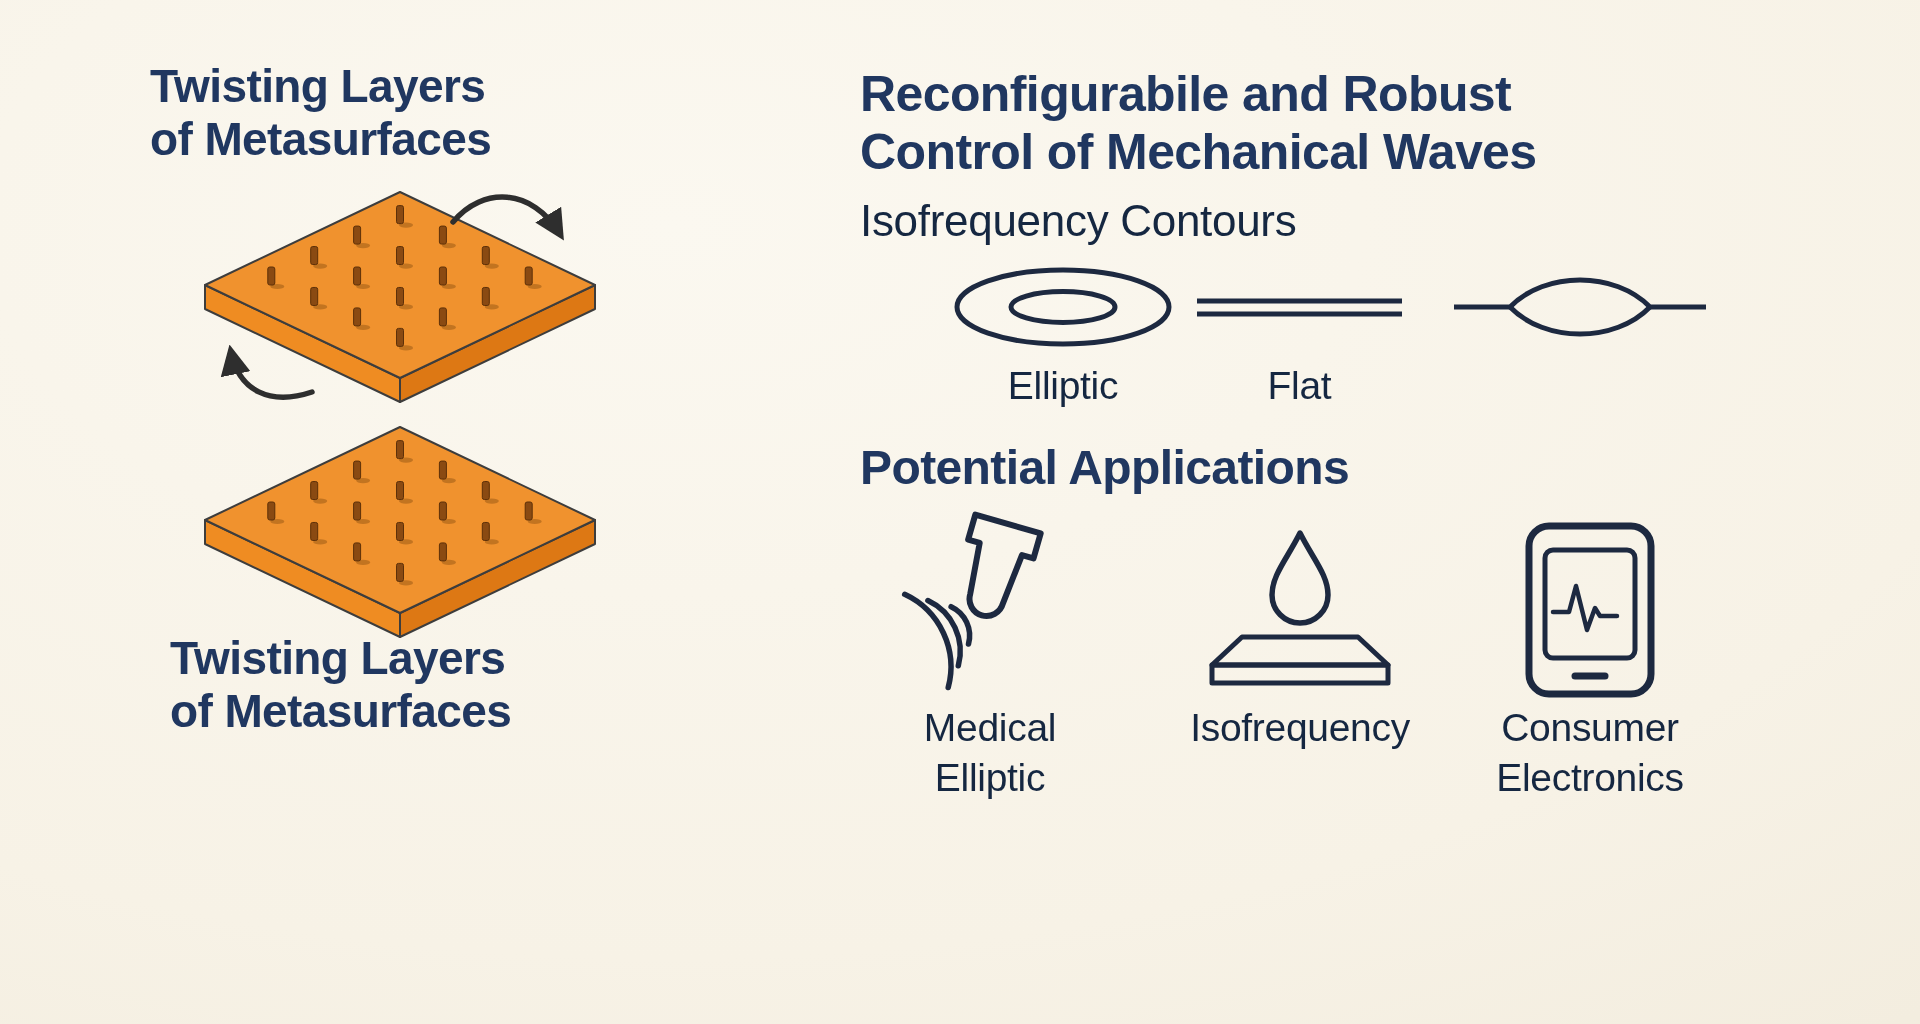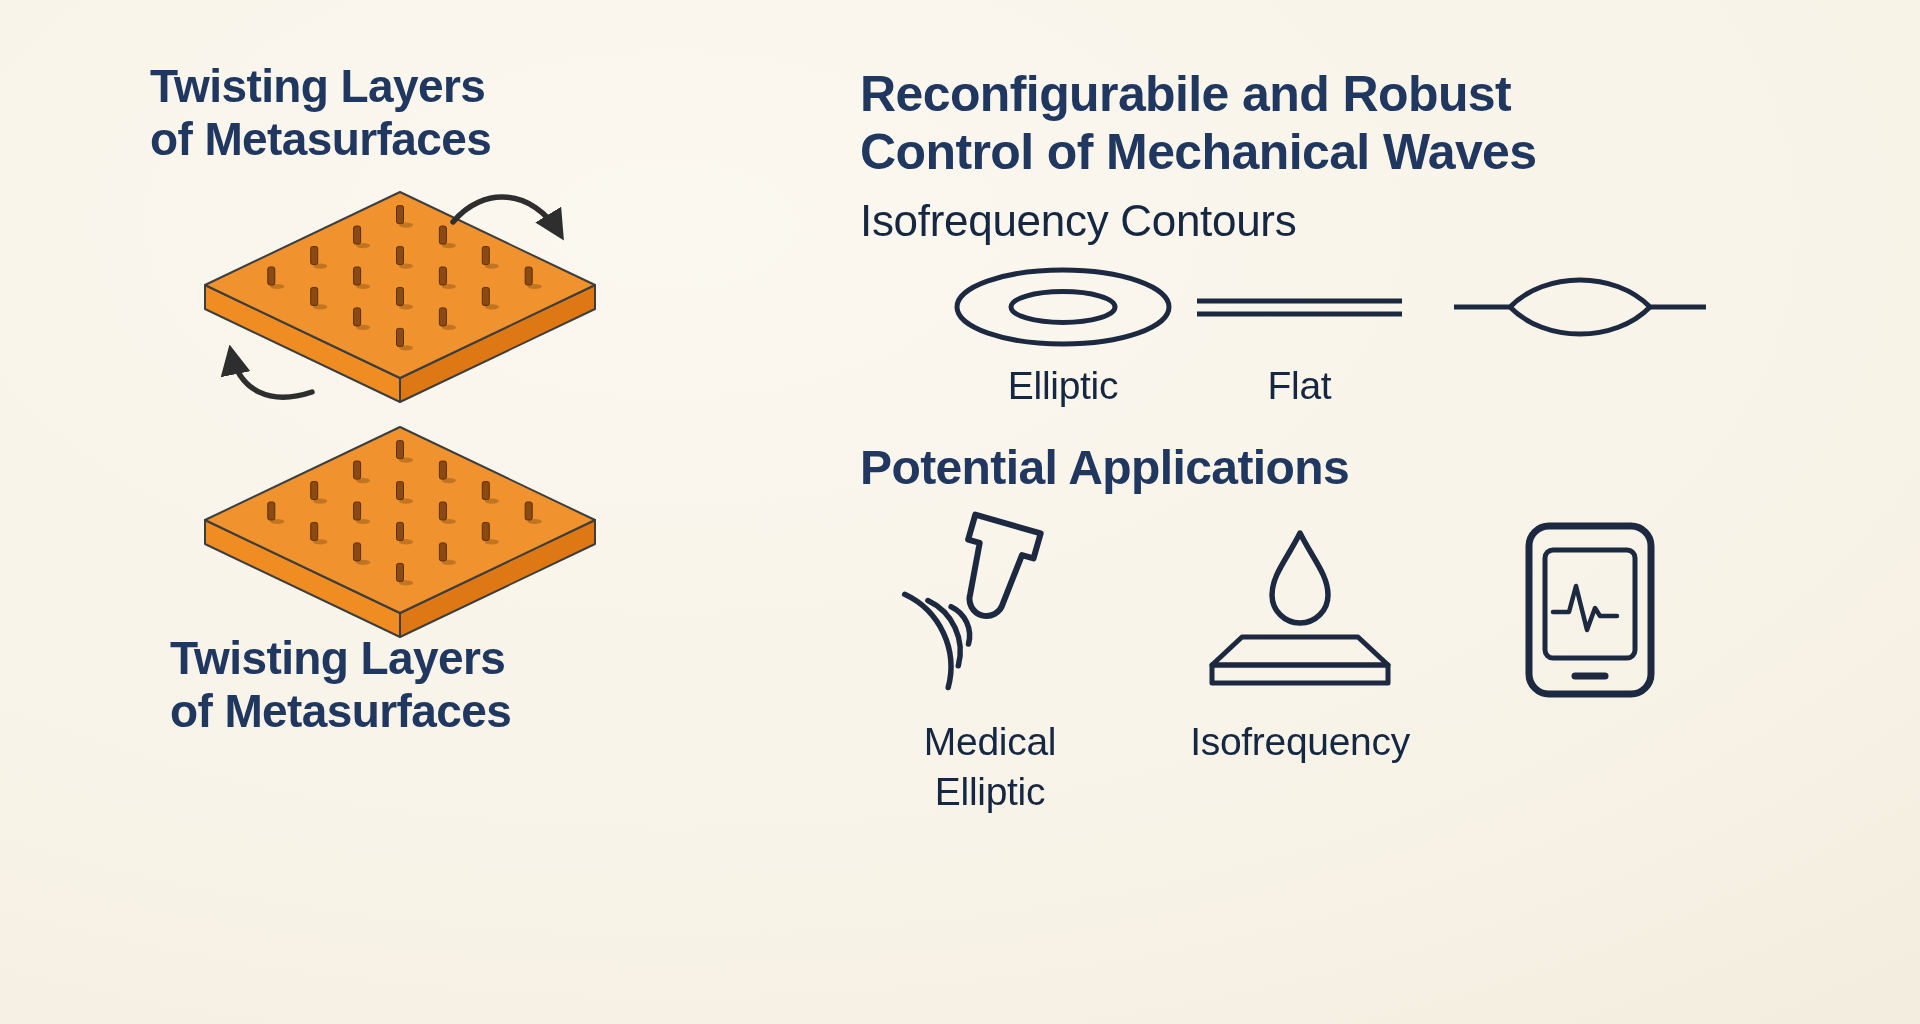--- a/index.html
+++ b/index.html
@@ -11,21 +11,21 @@
   .abs{position:absolute}
   .heading{position:absolute;font-weight:bold;text-align:left;line-height:1.15;letter-spacing:-0.6px;color:#203760}
   .left-title{font-size:46px;width:440px}
   .right-title{font-size:50px;width:960px}
   .iso-heading{position:absolute;font-size:44px;font-weight:500;width:930px;color:#152741;letter-spacing:-0.3px}
   .apps-heading{font-size:48px;width:960px}
   .contour-col{position:absolute;display:flex;flex-direction:column;align-items:center}
   .contour-label{font-size:39px;color:#152741;margin-top:12px;letter-spacing:-0.3px}
   .app-col{position:absolute;display:flex;flex-direction:column;align-items:center}
   .app-icon-box{height:195px;display:flex;align-items:flex-end;justify-content:center}
-  .app-label{font-size:39px;color:#152741;text-align:center;line-height:1.28;margin-top:17px;letter-spacing:-0.3px}
+  .app-label{font-size:39px;color:#152741;text-align:center;line-height:1.28;margin-top:3px;letter-spacing:-0.3px}
   svg{display:block}
 </style>
 </head>
 <body>
 
 <div class="stage">
 
   <div class="heading left-title" style="left:150px;top:60px">
     <div>Twisting Layers</div>
     <div>of Metasurfaces</div>
@@ -194,15 +194,19 @@
 
   <div class="app-col" style="left:1470px;top:505px;width:240px">
     <div class="app-icon-box">
       <svg width="150" height="180" viewBox="0 0 150 180">
         <rect x="14" y="6" width="122" height="168" rx="20" fill="none" stroke="#1d2940" stroke-width="7"></rect>
         <rect x="30" y="30" width="90" height="108" rx="8" fill="none" stroke="#1d2940" stroke-width="5"></rect>
         <path d="M 38 92 h 16 l 7 -26 l 11 44 l 8 -22 l 5 8 h 17" fill="none" stroke="#1d2940" stroke-width="4.5" stroke-linejoin="round" stroke-linecap="round"></path>
         <line x1="60" y1="156" x2="90" y2="156" stroke="#1d2940" stroke-width="7" stroke-linecap="round"></line>
       </svg>
     </div>
+    <div class="app-label">
+      <div>Consumer</div>
+      <div>Electronics</div>
+    </div>
   </div>
 
 </div>
 
 </body></html>

